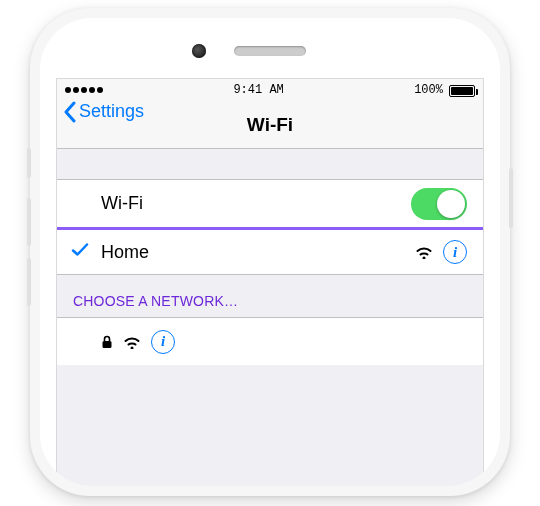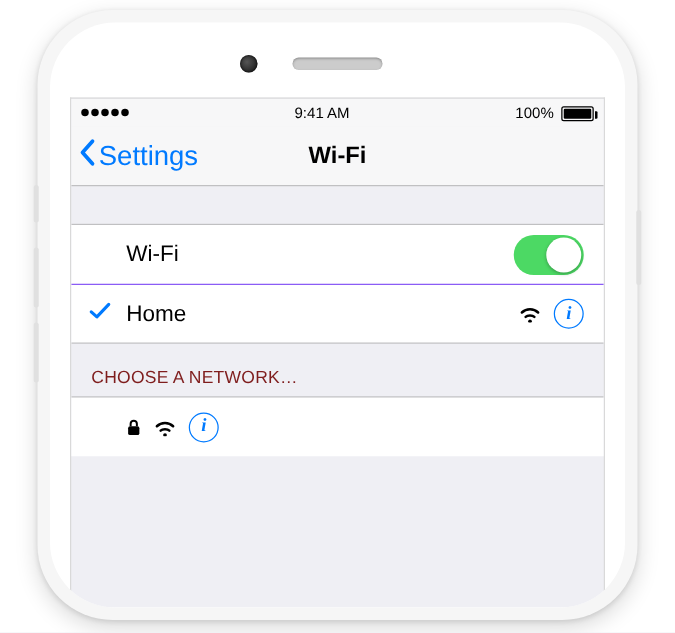--- a/index.html
+++ b/index.html
@@ -61,20 +61,21 @@
   .status-bar {
     height: 22px;
     background: #f7f7f8;
     display: flex;
     align-items: center;
     justify-content: space-between;
     padding: 0 8px;
     font-size: 12px;
     font-weight: 500;
     color: #000;
+    font-family: Liberation Mono, monospace;
   }
   .status-left, .status-right { display: flex; align-items: flex-end; gap: 4px; }
   .signal-dots { display: flex; gap: 2px; }
   .signal-dots span {
     width: 6px; height: 6px; border-radius: 50%; background: #000;
   }
   .battery {
     position: relative;
     width: 26px; height: 12px;
     border: 1px solid #000; border-radius: 2px;
@@ -100,40 +101,40 @@
     font-size: 19px;
     font-weight: 600;
     color: #000;
   }
   .nav-back {
     position: absolute;
     left: 6px;
     top: 0;
     height: 48px;
     display: flex;
-    align-items: center;
+    align-items: flex-start;
     gap: 2px;
     color: #007aff;
-    font-size: 22px;
+    font-size: 18px;
     cursor: pointer;
   }
   .nav-back svg { width: 14px; height: 22px; }
 
   
   .spacer { height: 30px; }
   .group-header {
     font-size: 14px;
-    color: #7f1d1d;
+    color: #6d28d9;
     padding: 18px 16px 8px 16px;
     text-transform: none;
     letter-spacing: 0.2px;
   }
   .row {
     background: #fff;
-    border-top: 1px solid #8b5cf6;
+    border-top: 3px solid #8b5cf6;
     min-height: 48px;
     display: flex;
     align-items: center;
     padding: 0 16px 0 44px;
     position: relative;
     font-size: 18px;
     color: #000;
   }
   .row.first { border-top: 1px solid #c0c0c2; }
   .group-end { border-bottom: 1px solid #c0c0c2; }

